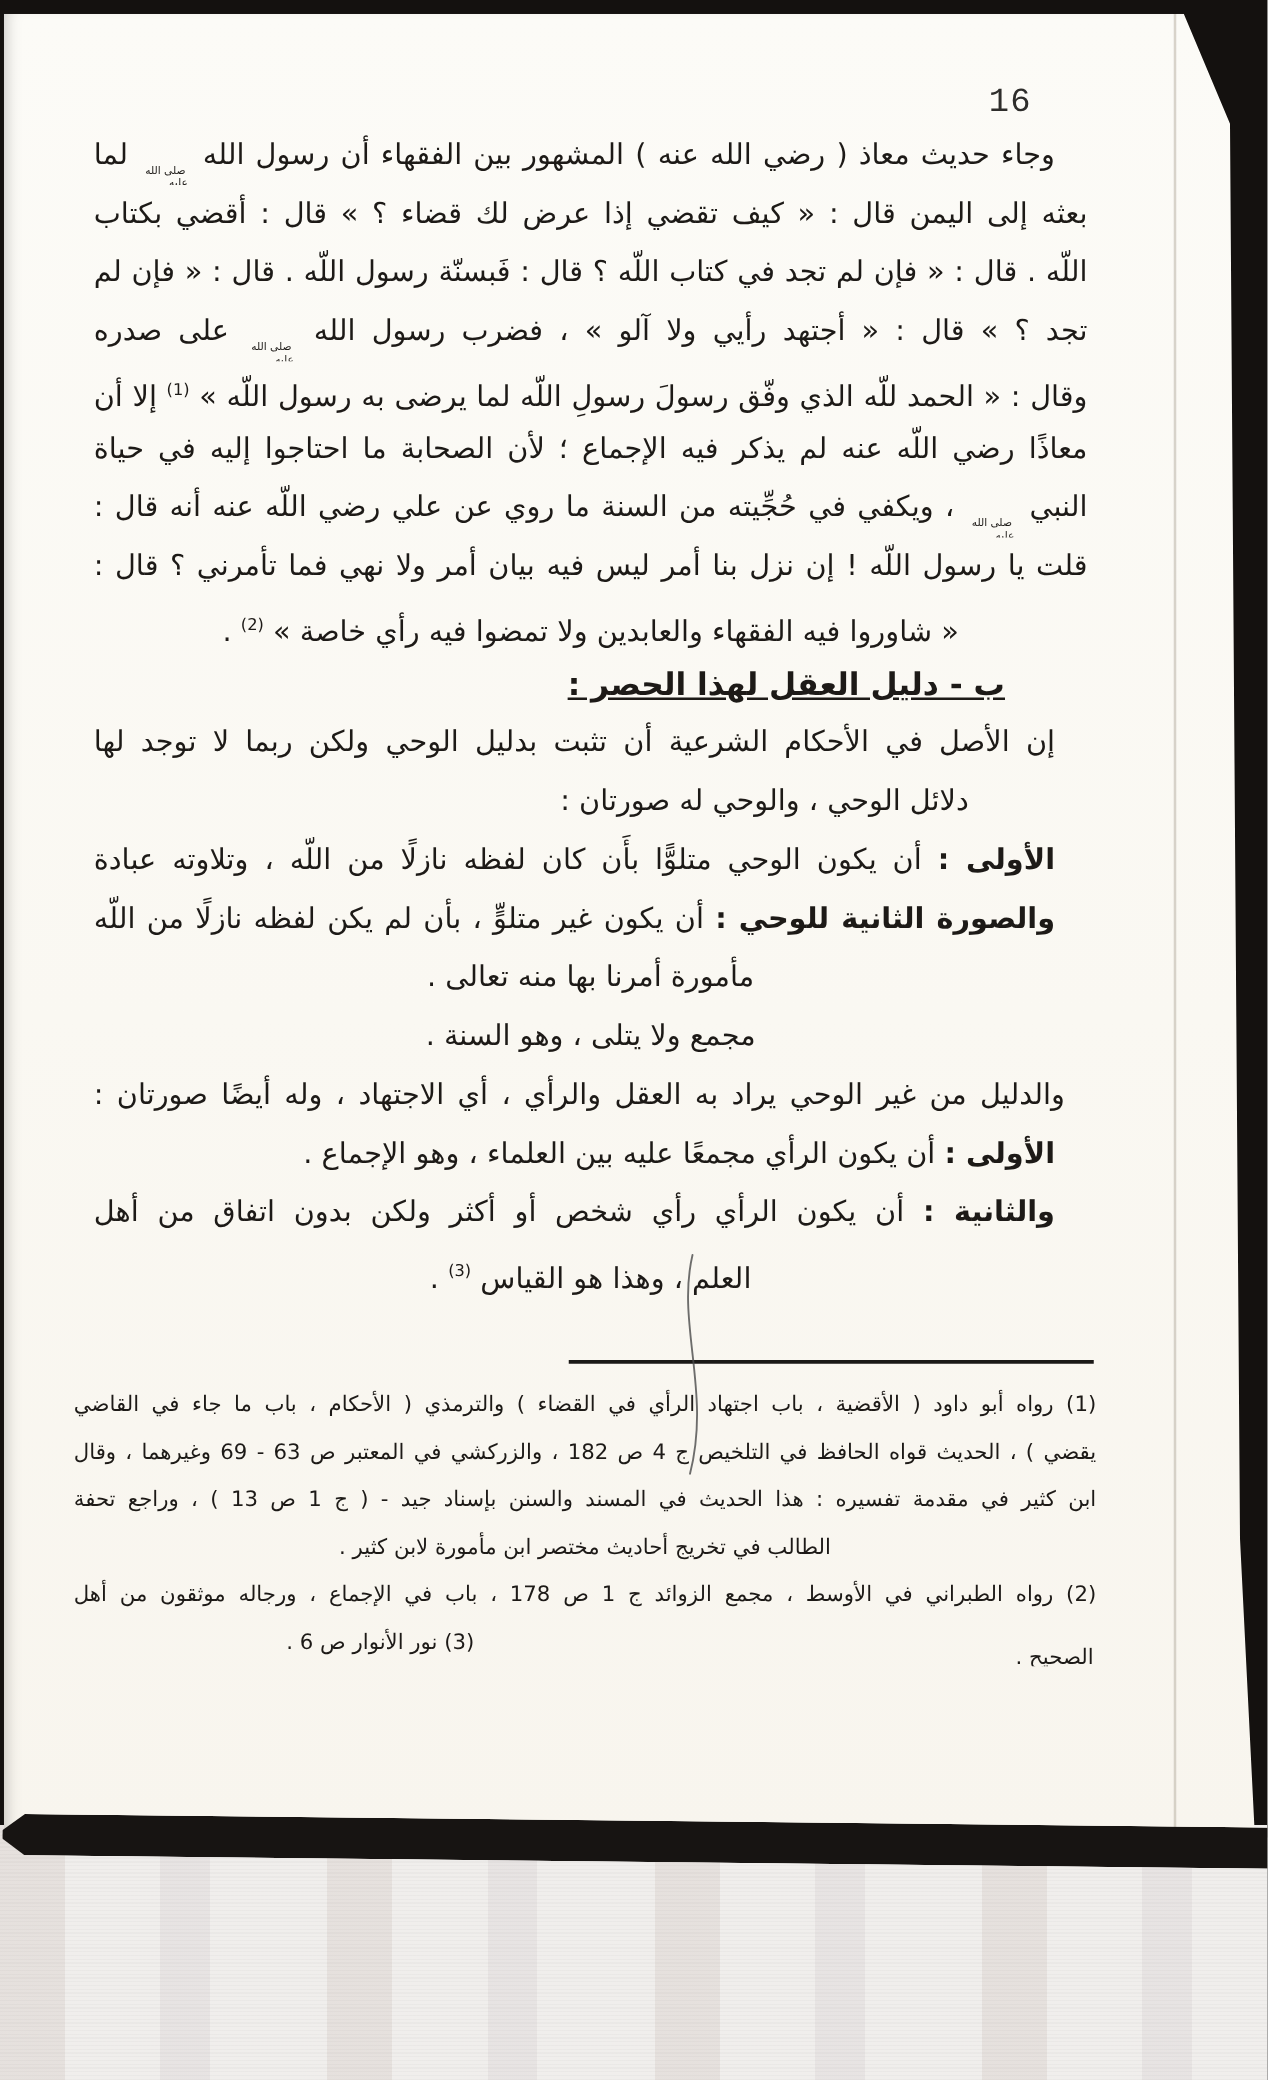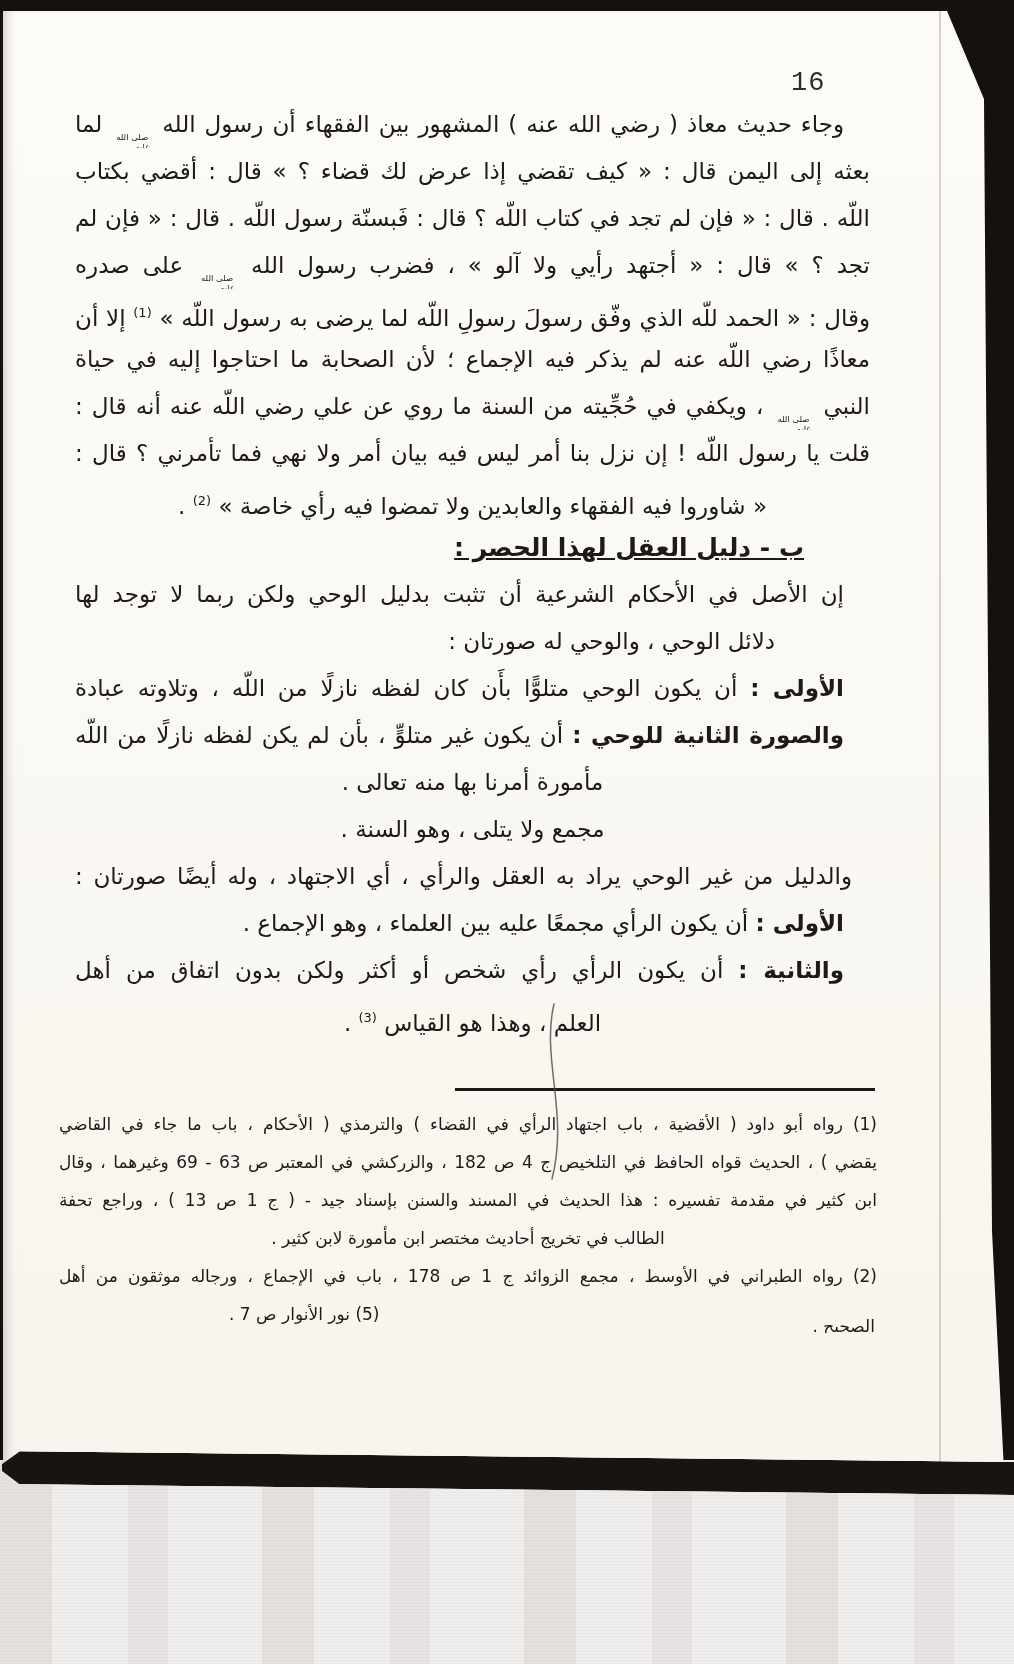--- a/index.html
+++ b/index.html
@@ -98,19 +98,19 @@
     </svg>
 
     <div class="fn-block" id="fn-lines">
         <div class="fl al-justify">(1) رواه أبو داود ( الأقضية ، باب اجتهاد الرأي في القضاء ) والترمذي ( الأحكام ، باب ما جاء في القاضي</div>
         <div class="fl al-justify">يقضي ) ، الحديث قواه الحافظ في التلخيص ج 4 ص 182 ، والزركشي في المعتبر ص 63 - 69 وغيرهما ، وقال</div>
         <div class="fl al-justify">ابن كثير في مقدمة تفسيره : هذا الحديث في المسند والسنن بإسناد جيد - ( ج 1 ص 13 ) ، وراجع تحفة</div>
         <div class="fl al-center">الطالب في تخريج أحاديث مختصر ابن مأمورة لابن كثير .</div>
         <div class="fl al-justify">(2) رواه الطبراني في الأوسط ، مجمع الزوائد ج 1 ص 178 ، باب في الإجماع ، ورجاله موثقون من أهل</div>
         <div class="fl al-right">
           <span class="fn-right">الصحيح .</span>
-          <span class="fn-mid">(5) نور الأنوار ص 7 .</span>
+          <span class="fn-mid">(3) نور الأنوار ص 6 .</span>
         </div>
       </div>
   </div>
 
   <div class="cover-band"></div>
 </div>
 
 </body></html>

